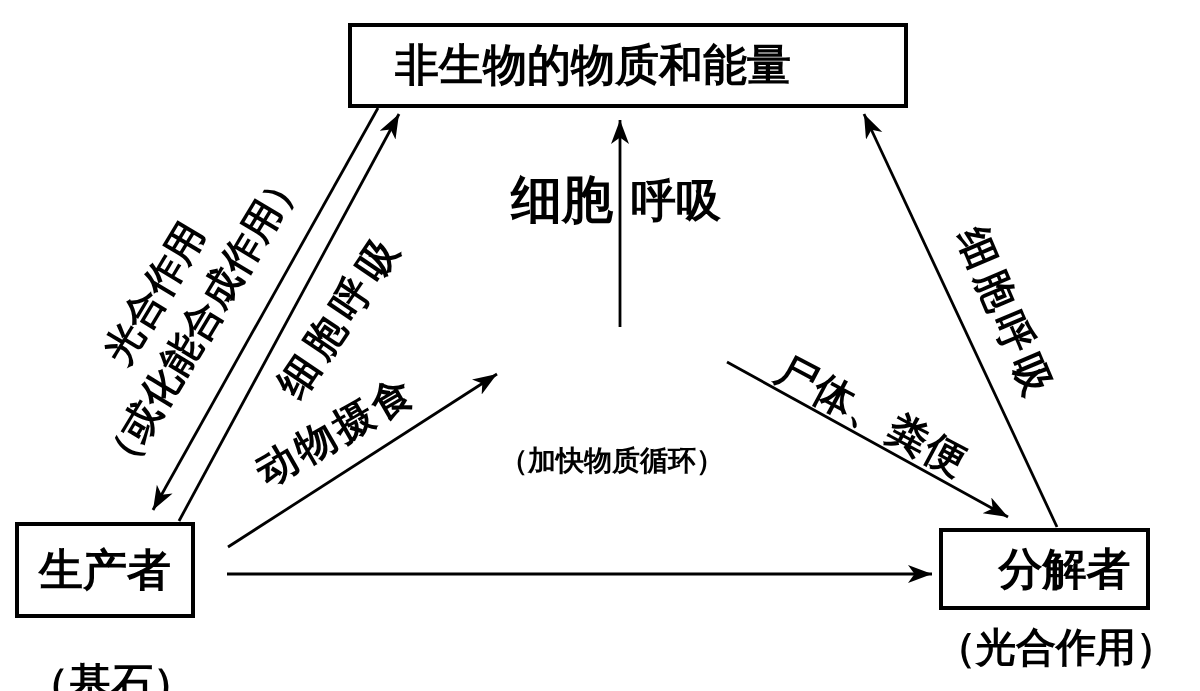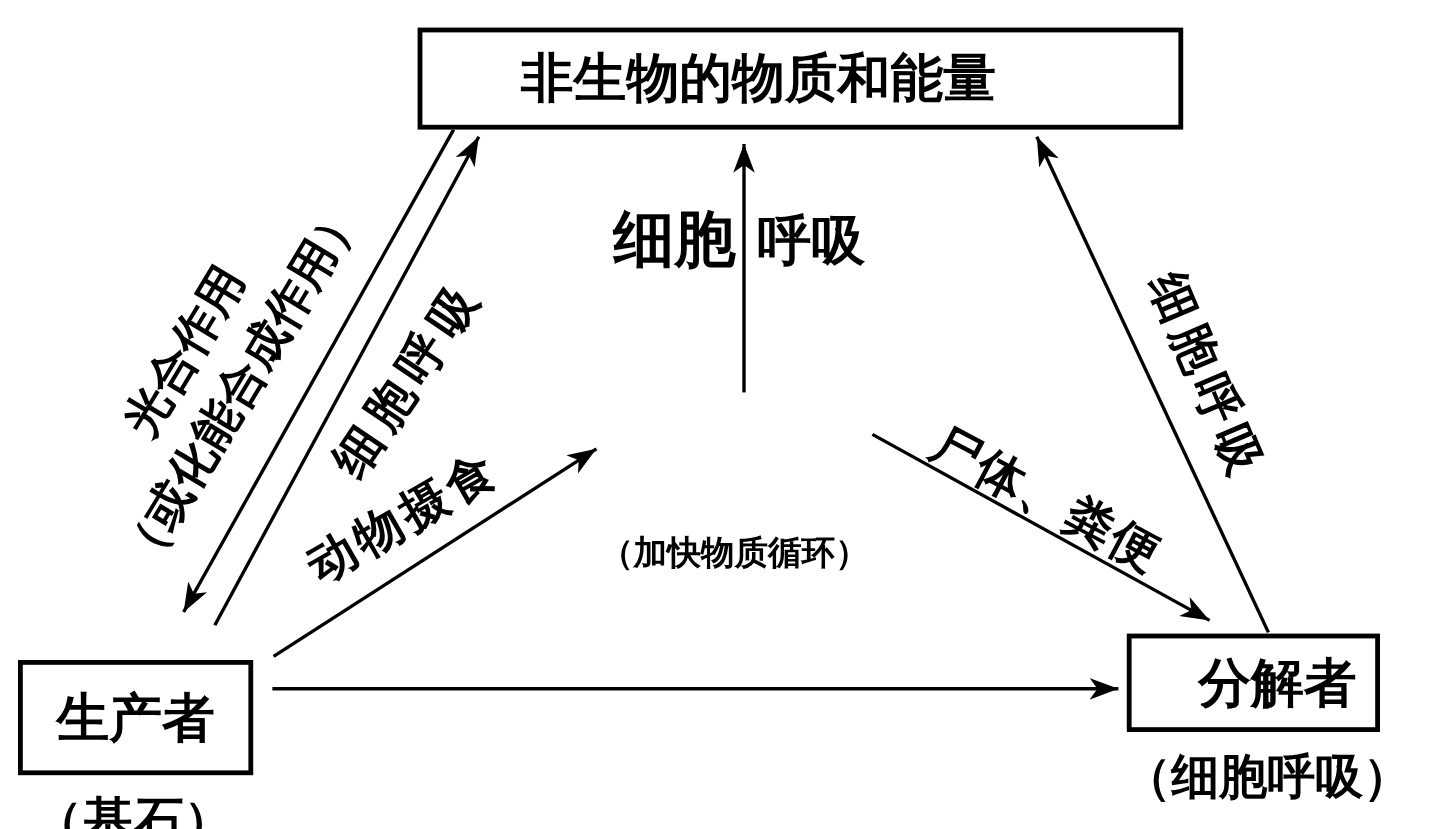--- a/index.html
+++ b/index.html
@@ -17,23 +17,23 @@
   .node{
     position:absolute;
     border:4px solid #000;
     background:#fff;
     box-sizing:border-box;
     display:flex;align-items:center;justify-content:center;
     font-size:44px;
     white-space:nowrap;
     z-index:2;
   }
-  .node-abiotic{left:348px;top:23px;width:638px;height:85px;justify-content:center;}
+  .node-abiotic{left:348px;top:23px;width:560px;height:85px;justify-content:center;}
   .node-abiotic .node-label{position:relative;left:-35px;letter-spacing:0px;}
-  .node-producer{left:15px;top:522px;width:196px;height:96px;margin-top:28px;}
+  .node-producer{left:15px;top:522px;width:180px;height:96px;}
   .node-consumer{left:505px;top:327px;width:220px;height:83px;}
   .node-decomposer{left:939px;top:528px;width:211px;height:82px;padding-left:40px;}
   .lbl{
     position:absolute;
     white-space:nowrap;
     z-index:1;
   }
   .lbl-photosynthesis{
     left:178px;top:307px;
     transform:translate(-50%,-50%) rotate(-59deg);
@@ -138,15 +138,15 @@
 
   <div class="lbl lbl-corpse">尸体、粪便</div>
 
   <div class="lbl lbl-decomp-resp">细胞呼吸</div>
 
 
   <div class="lbl lbl-note-consumer">（加快物质循环）</div>
 
   <div class="lbl lbl-note-producer">（基石）</div>
 
-  <div class="lbl lbl-note-decomposer">（细胞呼吸）</div>
+  <div class="lbl lbl-note-decomposer">（光合作用）</div>
 
 </div>
 
 </body></html>

